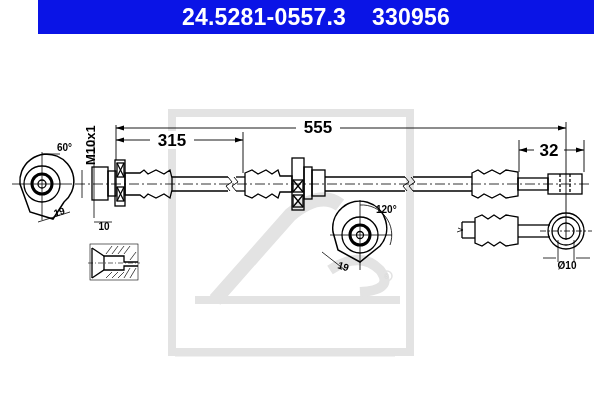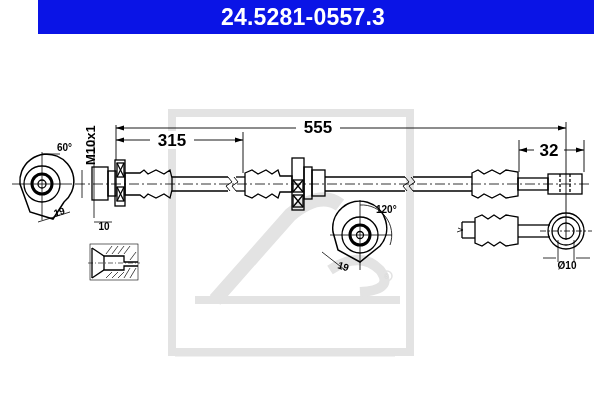--- a/index.html
+++ b/index.html
@@ -9,20 +9,21 @@
   .header .gap { display:inline-block; width:26px; }
   svg.drawing { position:absolute; left:0; top:34px; }
   .dimtxt { font-family:"Liberation Sans", sans-serif; font-weight:bold; fill:#000; }
 </style>
 </head>
 <body>
 
 <div class="header">
   <span class="part">24.5281-0557.3</span>
   <span class="gap"></span>
+  <span class="part">330956</span>
 </div>
 
 <svg class="drawing" width="600" height="366" viewBox="0 34 600 366" xmlns="http://www.w3.org/2000/svg">
 
   <g fill="none" stroke="#e3e3e3">
     <rect x="172" y="113" width="238" height="239" stroke-width="8"></rect>
     <path d="M215 300 L290 215 Q320 190 340 205" stroke-width="14"></path>
     <path d="M195 300 L400 300" stroke-width="8"></path>
     <path d="M330 270 Q360 250 380 270 Q395 290 360 292" stroke-width="10"></path>
     <circle cx="387" cy="276" r="5" stroke-width="1.5"></circle>

